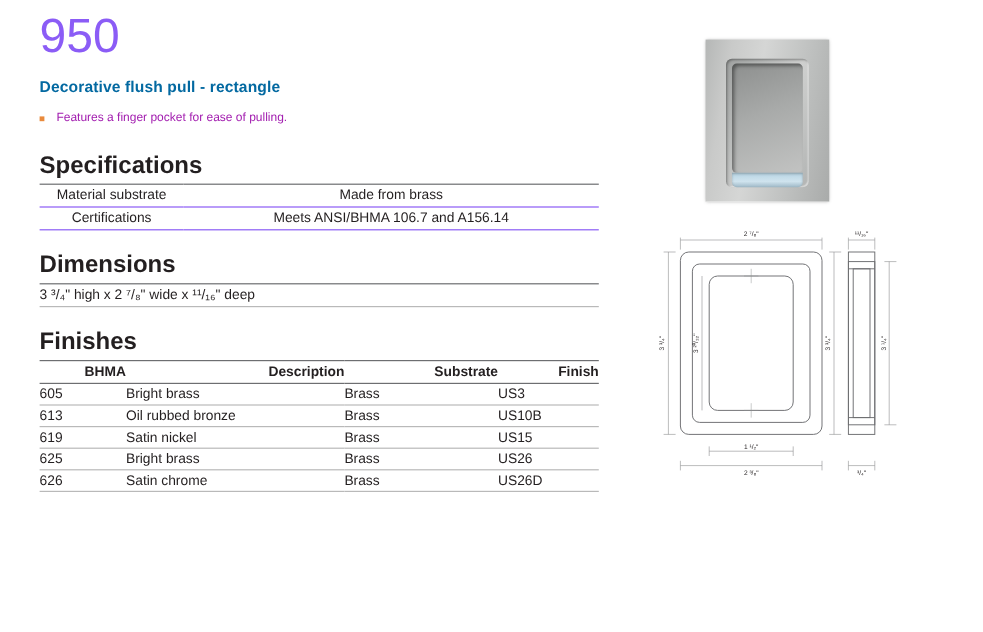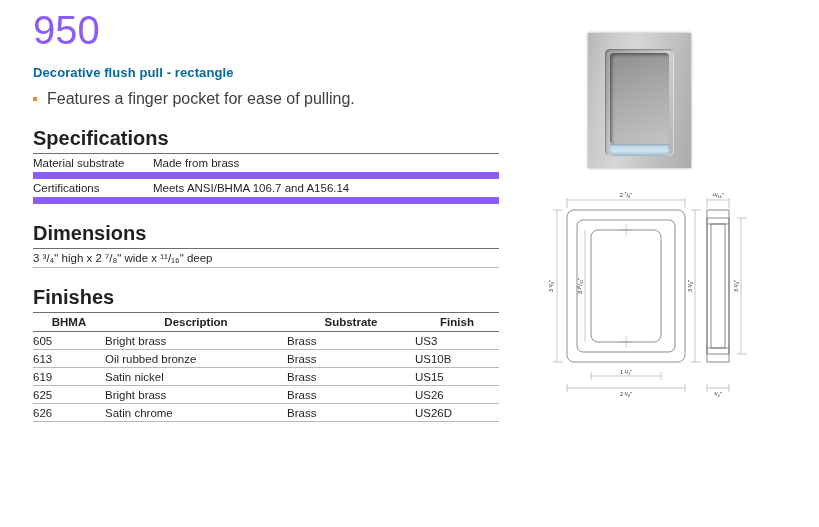--- a/index.html
+++ b/index.html
@@ -45,23 +45,23 @@
     letter-spacing: 0.1px;
   }
   ul.bullets {
     list-style: none;
     margin: 0;
     padding: 0;
   }
   ul.bullets li {
     position: relative;
     padding-left: 14px;
-    font-size: 16px;
+    font-size: 10px;
     line-height: 20px;
-    color: #404040;
+    color: #a21caf;
     margin-bottom: 1px;
   }
   ul.bullets li::before {
     content: "";
     position: absolute;
     left: 0;
     top: 8px;
     width: 4px;
     height: 4px;
     background: #e98a3c;
@@ -72,44 +72,44 @@
     margin-top: 18px;
     margin-bottom: 3px;
     color: #231f20;
   }
   table.spec {
     border-collapse: collapse;
     width: 466px;
     font-size: 11.5px;
   }
   table.spec td, table.spec th {
-    text-align: left;
+    text-align: center;
     padding: 3px 0 3px 0;
     font-weight: normal;
-    border-bottom: 7px solid #8b5cf6;
+    border-bottom: 1px solid #8b5cf6;
     vertical-align: top;
   }
   table.spec tr:first-child td, table.spec tr:first-child th {
     border-top: 1px solid #6d6e71;
   }
   .spec-label { width: 120px; }
   .dims-line {
     font-size: 11.5px;
     padding: 3px 0;
     border-top: 1px solid #6d6e71;
     border-bottom: 1px solid #b9b9b9;
     width: 466px;
   }
   table.finishes {
     border-collapse: collapse;
     width: 466px;
     font-size: 11.5px;
   }
   table.finishes th {
-    text-align: center;
+    text-align: right;
     font-weight: bold;
     padding: 3px 0;
     border-top: 1px solid #6d6e71;
     border-bottom: 1px solid #6d6e71;
   }
   table.finishes td {
     text-align: left;
     padding: 2.5px 0;
     border-bottom: 1px solid #b9b9b9;
   }

